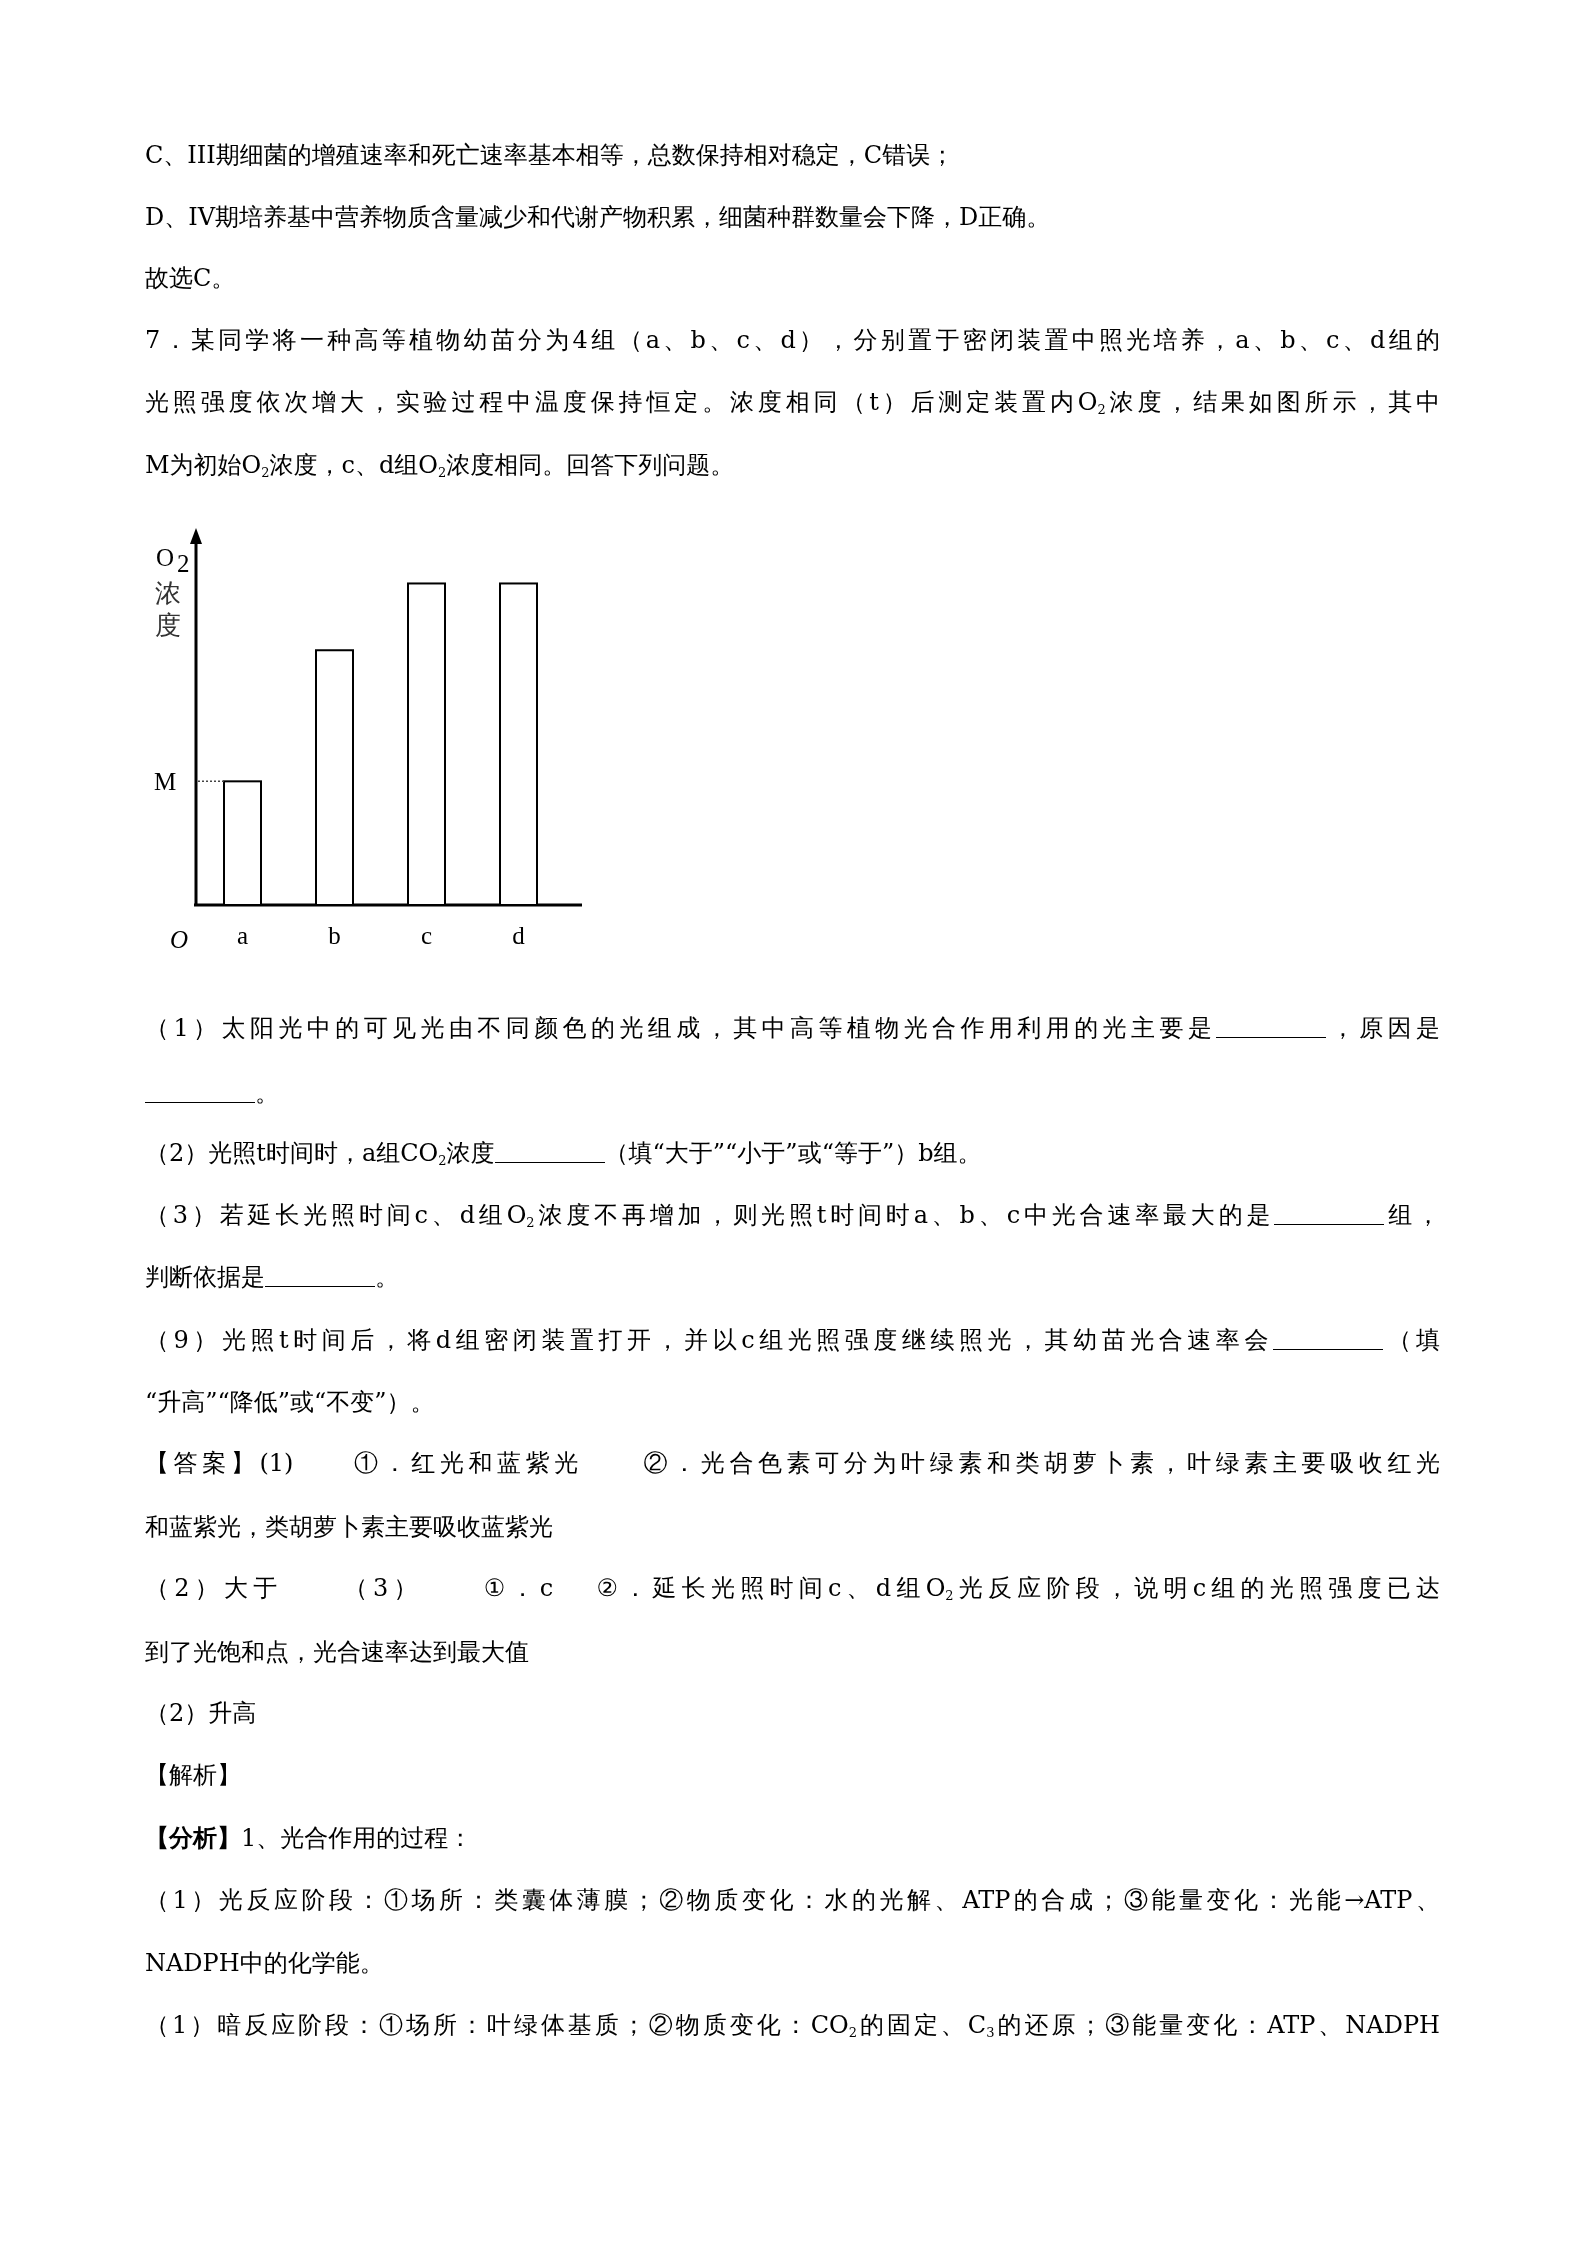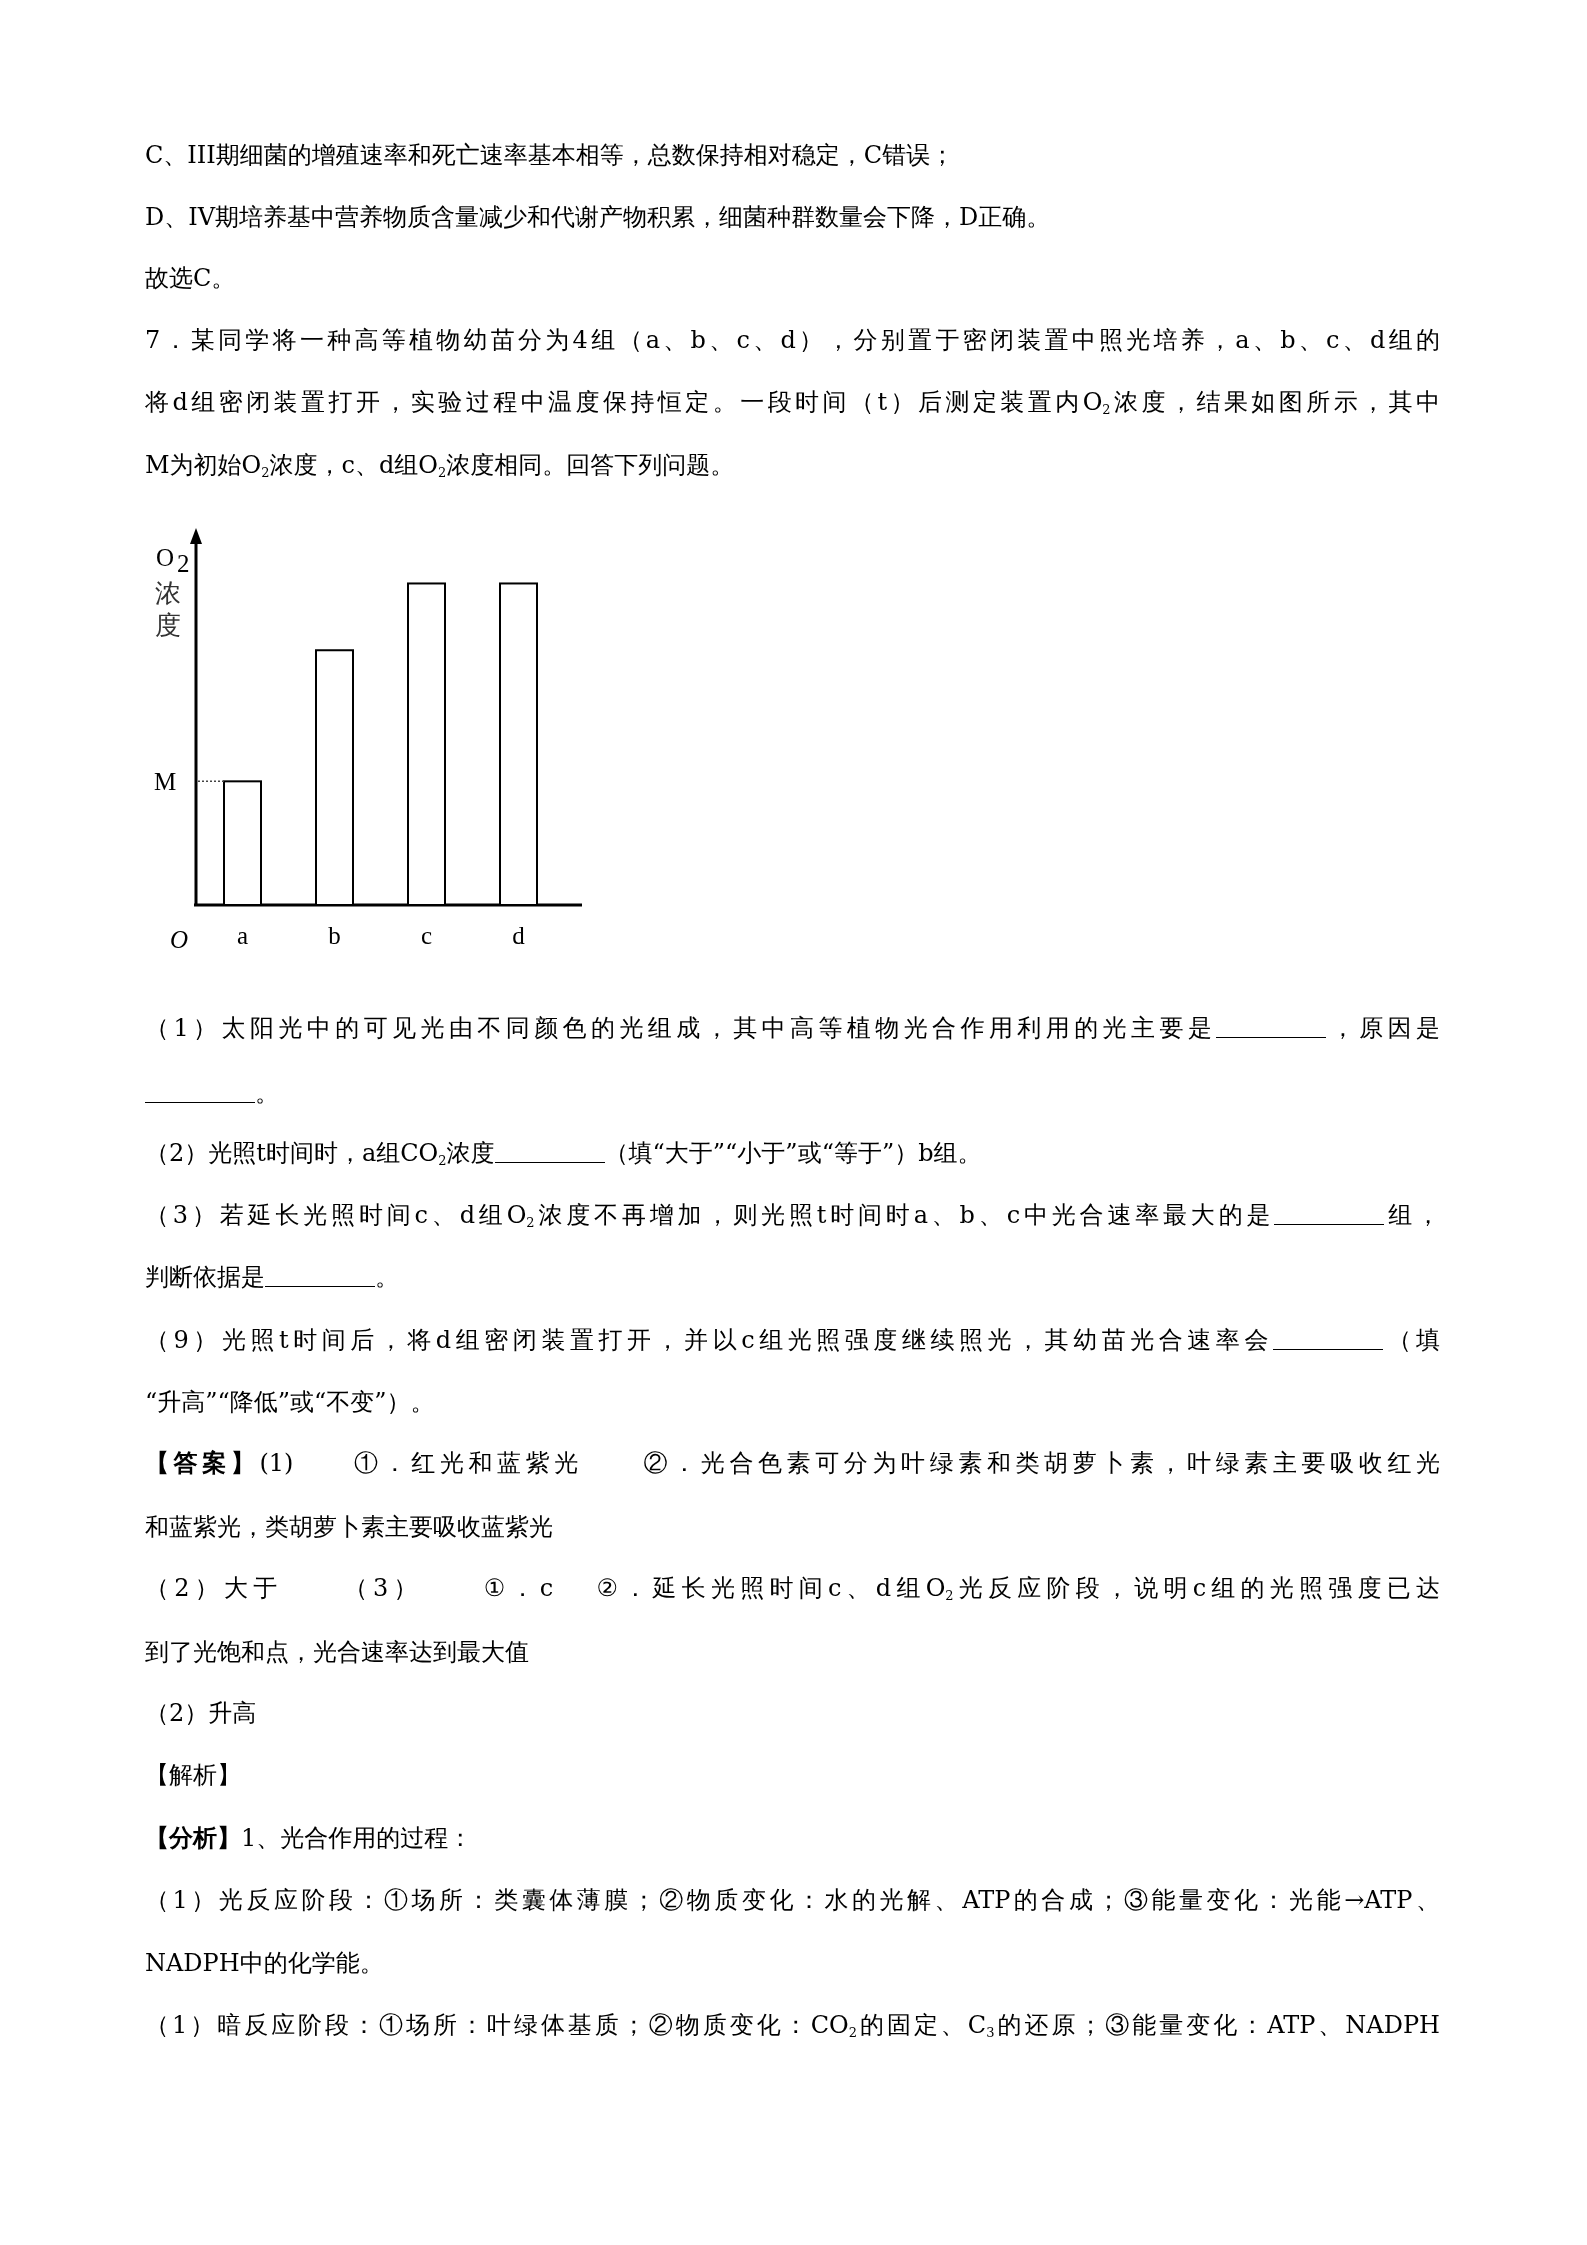--- a/index.html
+++ b/index.html
@@ -16,21 +16,21 @@
   .tick-label { font-family: "Liberation Serif", "DejaVu Serif", serif; font-size: 25px; }
 </style>
 </head>
 <body>
 
 <div class="line" style="top:138px">C、III期细菌的增殖速率和死亡速率基本相等，总数保持相对稳定，C错误；</div>
 <div class="line" style="top:200px">D、IV期培养基中营养物质含量减少和代谢产物积累，细菌种群数量会下降，D正确。</div>
 <div class="line" style="top:261px">故选C。</div>
 
 <div class="line just" style="top:323px">7．某同学将一种高等植物幼苗分为4组（a、b、c、d），分别置于密闭装置中照光培养，a、b、c、d组的</div>
-<div class="line just" style="top:385px"><span>将d组密闭装置打开，实验过程中温度保持恒定。一段时间（t）后测定装置内O</span><sub>2</sub><span>浓度，结果如图所示，其中</span></div>
+<div class="line just" style="top:385px"><span>光照强度依次增大，实验过程中温度保持恒定。浓度相同（t）后测定装置内O</span><sub>2</sub><span>浓度，结果如图所示，其中</span></div>
 <div class="line" style="top:448px"><span>M为初始O</span><sub>2</sub><span>浓度，c、d组O</span><sub>2</sub><span>浓度相同。回答下列问题。</span></div>
 
 <svg id="chart" width="460" height="440">
   <defs>
     <marker id="arrow" markerWidth="10" markerHeight="12" refX="5" refY="2" orient="auto">
       <path d="M0,12 L5,0 L10,12 Z" fill="#000"></path>
     </marker>
   </defs>
   <g id="chart-axes">
     <line x1="56" y1="385" x2="56" y2="14" stroke="#000" stroke-width="3"></line>
@@ -63,21 +63,21 @@
 </svg>
 
 <div class="line just" style="top:1011px"><span>（1）太阳光中的可见光由不同颜色的光组成，其中高等植物光合作用利用的光主要是</span><span class="blank"></span><span>，原因是</span></div>
 <div class="line" style="top:1076px"><span class="blank"></span><span>。</span></div>
 <div class="line" style="top:1136px"><span>（2）光照t时间时，a组CO</span><sub>2</sub><span>浓度</span><span class="blank"></span><span>（填“大于”“小于”或“等于”）b组。</span></div>
 <div class="line just" style="top:1198px"><span>（3）若延长光照时间c、d组O</span><sub>2</sub><span>浓度不再增加，则光照t时间时a、b、c中光合速率最大的是</span><span class="blank"></span><span>组，</span></div>
 <div class="line" style="top:1260px"><span>判断依据是</span><span class="blank"></span><span>。</span></div>
 <div class="line just" style="top:1323px"><span>（9）光照t时间后，将d组密闭装置打开，并以c组光照强度继续照光，其幼苗光合速率会</span><span class="blank"></span><span>（填</span></div>
 <div class="line" style="top:1385px">“升高”“降低”或“不变”）。</div>
 
-<div class="line just" style="top:1446px"><span style="font-weight:bold">【答案】</span><span>(1)</span><span class="gap"></span><span>①．红光和蓝紫光</span><span class="gap"></span><span>②．光合色素可分为叶绿素和类胡萝卜素，叶绿素主要吸收红光</span></div>
+<div class="line just" style="top:1446px"><span style="font-weight:normal">【答案】</span><span>(1)</span><span class="gap"></span><span>①．红光和蓝紫光</span><span class="gap"></span><span>②．光合色素可分为叶绿素和类胡萝卜素，叶绿素主要吸收红光</span></div>
 <div class="line" style="top:1510px">和蓝紫光，类胡萝卜素主要吸收蓝紫光</div>
 <div class="line just" style="top:1571px"><span>（2）大于</span><span class="gap"></span><span>（3）</span><span class="gap"></span><span>①．c</span><span class="gap-s"></span><span>②．延长光照时间c、d组O</span><sub>2</sub><span>光反应阶段，说明c组的光照强度已达</span></div>
 <div class="line" style="top:1635px">到了光饱和点，光合速率达到最大值</div>
 <div class="line" style="top:1696px">（2）升高</div>
 
 <div class="line" style="top:1758px;font-weight:normal">【解析】</div>
 <div class="line" style="top:1821px"><span style="font-weight:bold">【分析】</span><span>1、光合作用的过程：</span></div>
 <div class="line just" style="top:1883px">（1）光反应阶段：①场所：类囊体薄膜；②物质变化：水的光解、ATP的合成；③能量变化：光能→ATP、</div>
 <div class="line" style="top:1946px">NADPH中的化学能。</div>
 <div class="line just" style="top:2008px"><span>（1）暗反应阶段：①场所：叶绿体基质；②物质变化：CO</span><sub>2</sub><span>的固定、C</span><sub>3</sub><span>的还原；③能量变化：ATP、NADPH</span></div>

